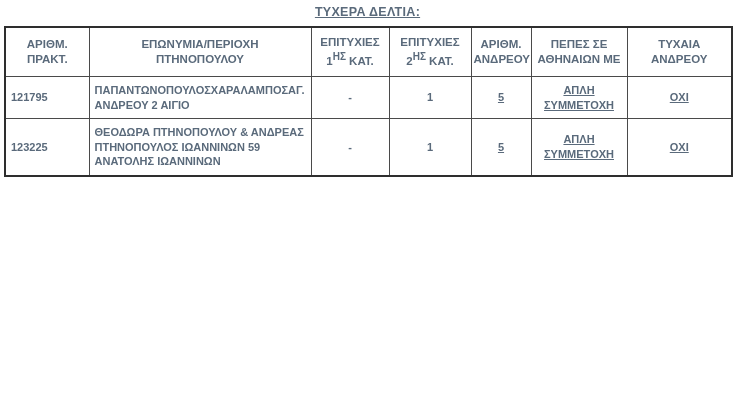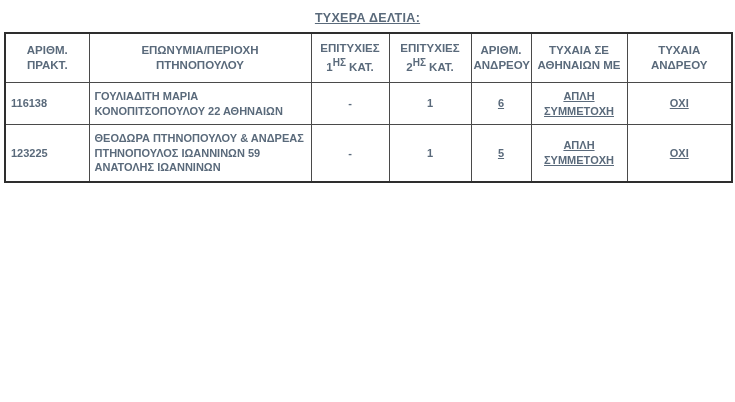--- a/index.html
+++ b/index.html
@@ -9,21 +9,21 @@
     width:735px; height:402px; overflow:hidden;
     font-family:"Liberation Sans", sans-serif;
     color:var(--txt);
   }
   .page-title {
     text-align:center;
     font-weight:bold;
     font-size:12.5px;
     letter-spacing:0.3px;
     text-decoration:underline;
-    padding-top:11px;
+    padding-top:5px;
     color:var(--txt);
   }
   table.report {
     border-collapse:collapse;
     table-layout:fixed;
     width:727px;
     margin:7px 0 0 4px;
     border:2px solid var(--outer);
   }
   th, td {
@@ -81,36 +81,36 @@
           </th>
           <th>
             <div>ΕΠΙΤΥΧΙΕΣ</div>
             <div>2<sup>ΗΣ</sup> ΚΑΤ.</div>
           </th>
           <th>
             <div>ΑΡΙΘΜ.</div>
             <div>ΑΝΔΡΕΟΥ</div>
           </th>
           <th>
-            <div>ΤΥΧΑΙΑ ΣΕ</div>
+            <div>ΠΕΠΕΣ ΣΕ</div>
             <div>ΑΘΗΝΑΙΩΝ ΜΕ</div>
           </th>
           <th>
             <div>ΤΥΧΑΙΑ</div>
             <div>ΑΝΔΡΕΟΥ</div>
           </th>
         </tr>
     </thead>
     <tbody>
         <tr>
-          <td class="cell-left">116138</td>
-          <td class="cell-left">ΓΟΥΛΙΑΔΙΤΗ ΜΑΡΙΑ ΚΟΝΟΠΙΤΣΟΠΟΥΛΟΥ 22 ΑΘΗΝΑΙΩΝ</td>
+          <td class="cell-left">121795</td>
+          <td class="cell-left">ΠΑΠΑΝΤΩΝΟΠΟΥΛΟΣΧΑΡΑΛΑΜΠΟΣΑΓ. ΑΝΔΡΕΟΥ 2 ΑΙΓΙΟ</td>
           <td class="cell-center">-</td>
           <td class="cell-center">1</td>
-          <td class="cell-center"><span class="u">6</span></td>
+          <td class="cell-center"><span class="u">5</span></td>
           <td class="cell-center"><span class="u">ΑΠΛΗ</span><br><span class="u">ΣΥΜΜΕΤΟΧΗ</span></td>
           <td class="cell-center"><span class="u">ΟΧΙ</span></td>
         </tr>
         <tr>
           <td class="cell-left">123225</td>
           <td class="cell-left">ΘΕΟΔΩΡΑ ΠΤΗΝΟΠΟΥΛΟΥ &amp; ΑΝΔΡΕΑΣ ΠΤΗΝΟΠΟΥΛΟΣ ΙΩΑΝΝΙΝΩΝ 59 ΑΝΑΤΟΛΗΣ ΙΩΑΝΝΙΝΩΝ</td>
           <td class="cell-center">-</td>
           <td class="cell-center">1</td>
           <td class="cell-center"><span class="u">5</span></td>
           <td class="cell-center"><span class="u">ΑΠΛΗ</span><br><span class="u">ΣΥΜΜΕΤΟΧΗ</span></td>

